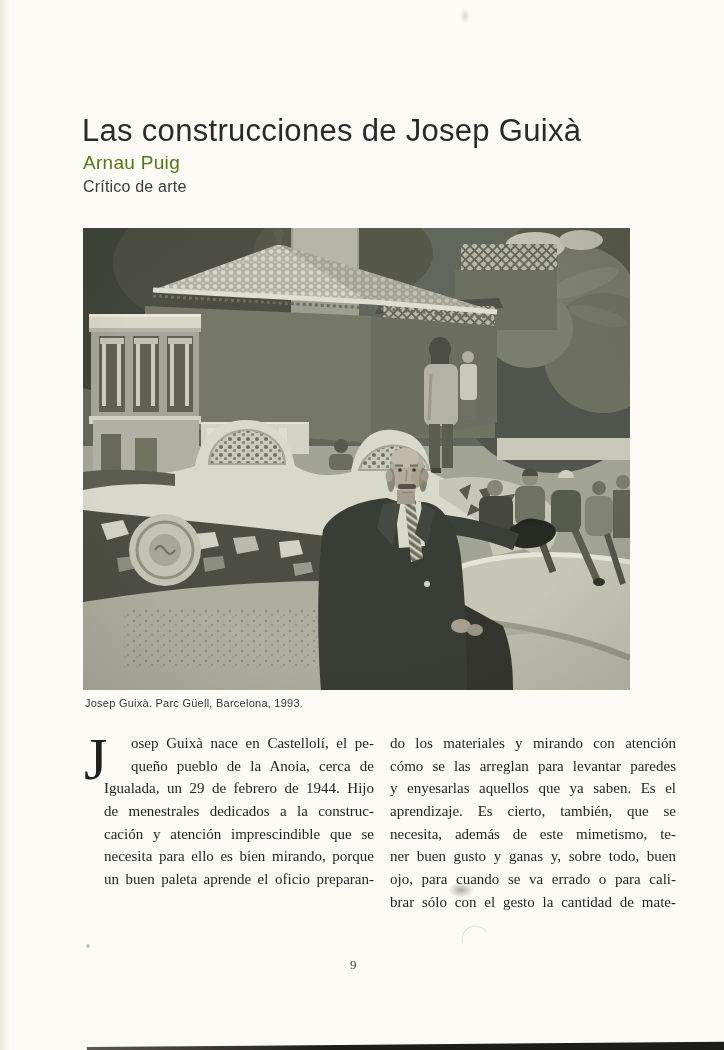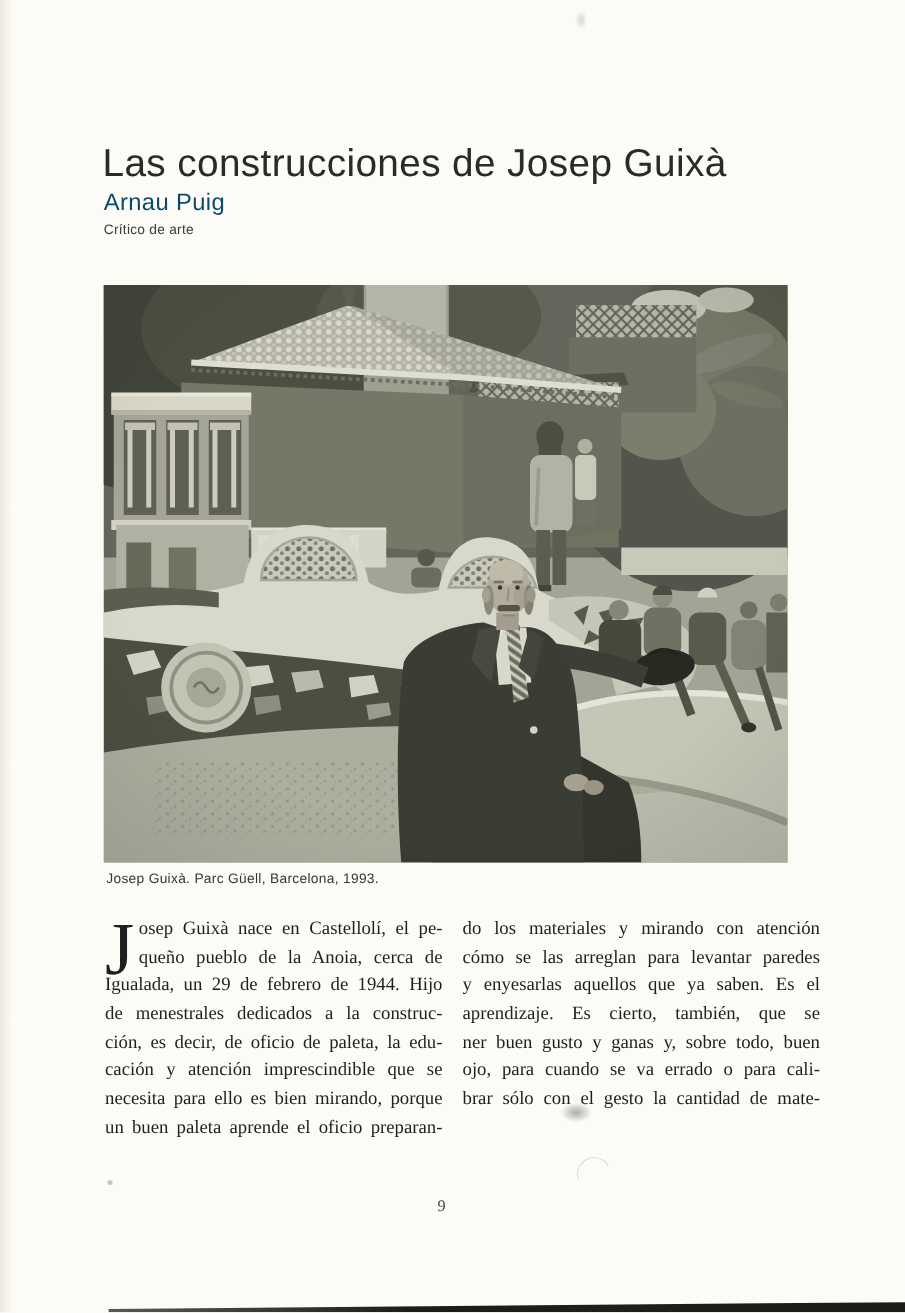--- a/index.html
+++ b/index.html
@@ -13,41 +13,41 @@
   }
   .page{position:absolute;inset:0;padding-left:32px;}
   
   .title{
     position:absolute;left:82px;top:113px;
     font-size:31px;letter-spacing:.3px;font-weight:400;color:#2a2a2a;
     white-space:nowrap;
   }
   .author{
     position:absolute;left:83px;top:152px;
-    font-size:19px;color:#0c4a6e;letter-spacing:.3px;
+    font-size:19px;color:#4d7c0f;letter-spacing:.3px;
   }
   .role{
     position:absolute;left:83px;top:178px;
-    font-size:11px;color:#3c3c3c;letter-spacing:.2px;
+    font-size:16px;color:#3c3c3c;letter-spacing:.2px;
   }
   
   .photo-wrap{
     position:absolute;left:83px;top:228px;width:547px;height:462px;
     background:#9fa193;
   }
   .photo-wrap svg{display:block;width:100%;height:100%;}
   .caption{
     position:absolute;left:85px;top:697px;
     font-size:11px;color:#363636;letter-spacing:.25px;
   }
   
   .col{
     position:absolute;top:732px;
     font-family:"Liberation Serif",serif;
-    font-size:15px;color:#1f1f1f;
+    font-size:15px;color:#1f1f1f;margin-left:20px;
   }
   .col-left{left:84px;width:270px;}
   .col-right{left:370px;width:286px;}
   .bl{
     height:22.7px;line-height:22.7px;
     text-align:justify;text-align-last:justify;
     overflow:hidden;white-space:normal;
   }
   .indent{padding-left:27px;}
   .dropcap{
@@ -355,31 +355,31 @@
 
   <div class="caption">Josep Guixà. Parc Güell, Barcelona, 1993.</div>
 
   <div class="dropcap">J</div>
 
   <div class="col col-left">
     <div class="bl indent">osep Guixà nace en Castellolí, el pe-</div>
     <div class="bl indent">queño pueblo de la Anoia, cerca de</div>
     <div class="bl">Igualada, un 29 de febrero de 1944. Hijo</div>
     <div class="bl">de menestrales dedicados a la construc-</div>
-    <div class="bl">ción, es decir, de oficio de paleta, la edu-</div>
     <div class="bl">cación y atención imprescindible que se</div>
     <div class="bl">necesita para ello es bien mirando, porque</div>
     <div class="bl">un buen paleta aprende el oficio preparan-</div>
   </div>
 
   <div class="col col-right">
     <div class="bl">do los materiales y mirando con atención</div>
     <div class="bl">cómo se las arreglan para levantar paredes</div>
     <div class="bl">y enyesarlas aquellos que ya saben. Es el</div>
     <div class="bl">aprendizaje. Es cierto, también, que se</div>
+    <div class="bl">necesita, además de este mimetismo, te-</div>
     <div class="bl">ner buen gusto y ganas y, sobre todo, buen</div>
     <div class="bl">ojo, para cuando se va errado o para cali-</div>
     <div class="bl">brar sólo con el gesto la cantidad de mate-</div>
   </div>
 
   <div class="pageno">9</div>
 
   <div class="smudge"></div>
   <div class="mark-top"></div>
   <div class="scratch"></div>

